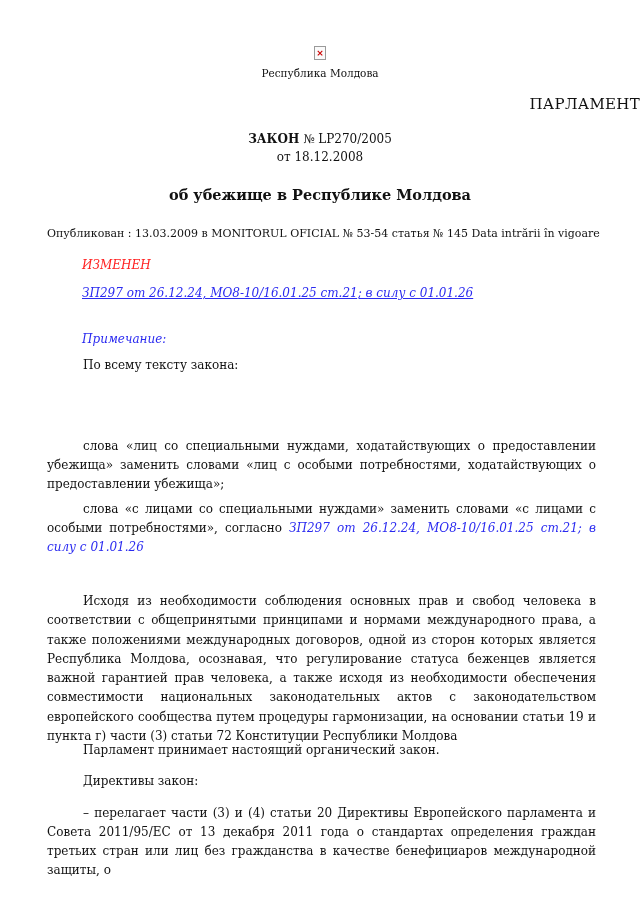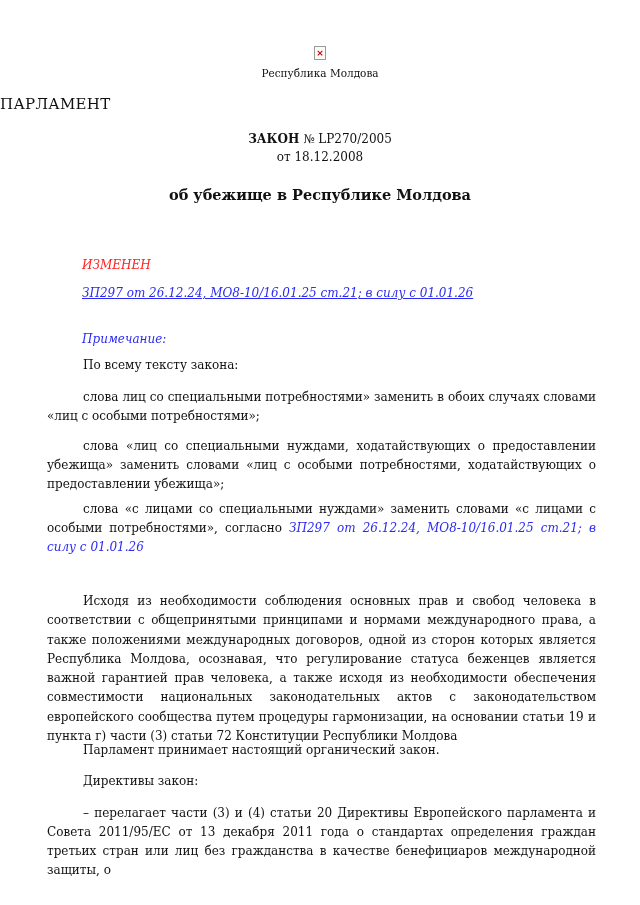--- a/index.html
+++ b/index.html
@@ -15,21 +15,21 @@
       border: 1px solid #9a9a9a; box-sizing: border-box; background: #fafafa;
       font-size: 9px; line-height: 12px; text-align: center; color: #cc0000;
       font-family: "DejaVu Sans", sans-serif; font-weight: bold;
     }
     .republic {
       position: absolute; left: 0; width: 640px; top: 67px;
       font-size: 10.5px; font-weight: normal; text-align: center;
     }
     .parliament {
       position: absolute; left: 0; width: 640px; top: 95px;
-      font-size: 15px; text-align: left; letter-spacing: 0.3px;
+      font-size: 15px; text-align: right; letter-spacing: 0.3px;
     }
     .law-num {
       position: absolute; left: 0; width: 640px; top: 130px;
       font-size: 12px; text-align: center; line-height: 18px;
     }
     .law-num b { font-weight: bold; }
     .title {
       position: absolute; left: 0; width: 640px; top: 186px;
       font-size: 14.5px; font-weight: bold; text-align: center;
     }
@@ -78,29 +78,29 @@
   <div class="law-num">
     <div>
       <b>ЗАКОН</b>
       <span>№ LP270/2005</span>
     </div>
     <div>от 18.12.2008</div>
   </div>
 
   <div class="title">об убежище в Республике Молдова</div>
 
+  <div class="published">Опубликован : 13.03.2009 в MONITORUL OFICIAL № 53-54 статья № 145 Data intrării în vigoare</div>
 
   <div class="changed">ИЗМЕНЕН</div>
 
   <a class="amend-link">ЗП297 от 26.12.24, МО8-10/16.01.25 ст.21; в силу с 01.01.26</a>
 
   <div class="note">Примечание:</div>
 
   <div class="para p1">По всему тексту закона:</div>
-  <div class="para p2">слова лиц со специальными потребностями» заменить в обоих случаях словами «лиц с особыми потребностями»;</div>
   <div class="para p3">слова «лиц со специальными нуждами, ходатайствующих о предоставлении убежища» заменить словами «лиц с особыми потребностями, ходатайствующих о предоставлении убежища»;</div>
   <div class="para p4">
     <span>слова «с лицами со специальными нуждами» заменить словами «с лицами с особыми потребностями», согласно </span><a class="blue">ЗП297 от 26.12.24, МО8-10/16.01.25 ст.21; в силу с 01.01.26</a>
   </div>
   <div class="para p5">Исходя из необходимости соблюдения основных прав и свобод человека в соответствии с общепринятыми принципами и нормами международного права, а также положениями международных договоров, одной из сторон которых является Республика Молдова, осознавая, что регулирование статуса беженцев является важной гарантией прав человека, а также исходя из необходимости обеспечения совместимости национальных законодательных актов с законодательством европейского сообщества путем процедуры гармонизации, на основании статьи 19 и пункта г) части (3) статьи 72 Конституции Республики Молдова</div>
   <div class="para p6">Парламент принимает настоящий органический закон.</div>
   <div class="para p7">Директивы закон:</div>
   <div class="para p8">– перелагает части (3) и (4) статьи 20 Директивы Европейского парламента и Совета 2011/95/ЕС от 13 декабря 2011 года о стандартах определения граждан третьих стран или лиц без гражданства в качестве бенефициаров международной защиты, о</div>
 
 </div>

